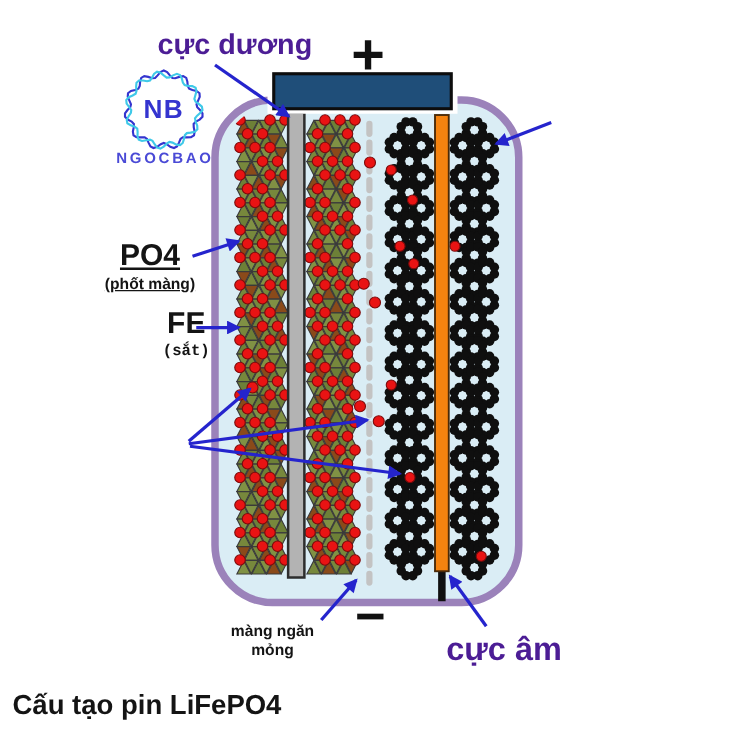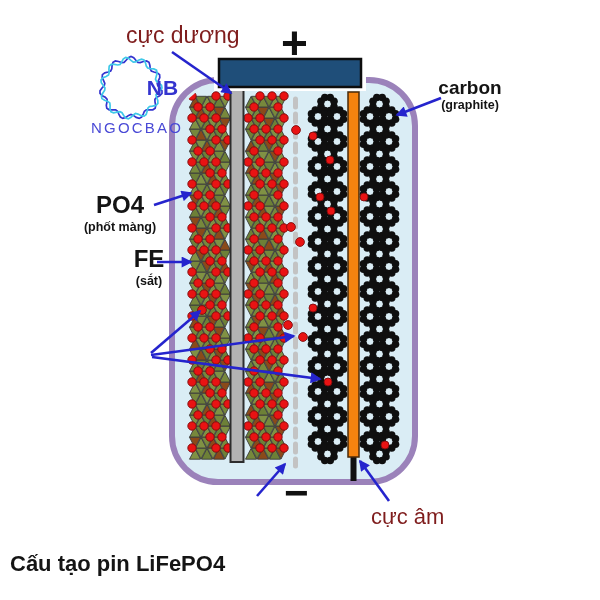--- a/index.html
+++ b/index.html
@@ -1,30 +1,30 @@
 <!DOCTYPE html>
 <html><head>
 <meta charset="utf-8">
 <style>
   html,body{margin:0;padding:0;background:#fff;}
   .stage{position:relative;width:600px;height:600px;background:#ffffff;
          font-family:"Liberation Sans",sans-serif;overflow:hidden;}
   svg{position:absolute;left:0;top:0;}
-  .lbl{position:absolute;font-weight:normal;color:#7f1d1d;white-space:nowrap;text-align:center;}
+  .lbl{position:absolute;font-weight:bold;color:#4c1d95;white-space:nowrap;text-align:center;}
   .stack{position:absolute;text-align:center;font-weight:bold;color:#141414;}
   .main24{font-size:24px;line-height:1.04;}
   .main19{font-size:19px;line-height:1.05;}
   .sub{font-size:12.5px;line-height:1.2;}
   .sign{position:absolute;font-weight:bold;color:#111;}
   .title{position:absolute;left:10px;top:551px;width:581px;text-align:left;
          font-weight:bold;font-size:22px;color:#141414;}
   .logo-nb{position:absolute;left:105px;top:76px;width:52px;text-align:center;
-           font-size:21px;font-weight:bold;letter-spacing:1px;padding-left:32px;}
-  .logo-brand{position:absolute;left:91px;top:119px;width:82px;text-align:left;
-              font-size:15px;font-weight:normal;letter-spacing:2.2px;}
+           font-size:21px;font-weight:bold;letter-spacing:1px;}
+  .logo-brand{position:absolute;left:91px;top:119px;width:82px;text-align:center;
+              font-size:12px;font-weight:bold;letter-spacing:2.2px;}
 </style>
 </head>
 <body>
 
 <div class="stage">
 
   <svg id="diagram" width="600" height="600" viewBox="0 0 600 600">
       <defs>
         <marker id="ah" viewBox="0 0 10 10" refX="8.5" refY="5" markerWidth="13" markerHeight="11" orient="auto" markerUnits="userSpaceOnUse">
           <path d="M0,0L10,5L0,10Z" fill="#2524cd"></path>
@@ -1339,33 +1339,33 @@
     </svg>
 
   <div class="logo-nb" style="color: rgb(52, 52, 207);">NB</div>
   <div class="logo-brand" style="color: rgb(74, 74, 214);">NGOCBAO</div>
 
   <div class="sign" style="left:281px;top:16px;font-size:46px;">+</div>
   <div class="sign" style="left:284px;top:469px;font-size:42px;">−</div>
 
   <div class="lbl" style="left:126px;top:22px;font-size:23px;">cực dương</div>
 
-  <div class="stack" style="left:426px;top:78px;width:88px;">
-    <div class="main19">carbon</div>
-    <div class="sub">(graphite)</div>
-  </div>
 
-  <div class="stack" style="left:76px;top:193px;width:88px;">
+  <div class="stack" style="left:76px;top:193px;width:88px;text-decoration:underline;">
     <div class="main24">PO4</div>
     <div class="sub" style="margin-top:2px;">(phốt màng)</div>
   </div>
 
   <div class="stack" style="left:105px;top:247px;width:88px;">
     <div class="main24">FE</div>
-    <div class="sub" style="margin-top:2px;">(sắt)</div>
+    <div class="sub" style="margin-top:2px;font-family:Liberation Mono, monospace;">(sắt)</div>
   </div>
 
 
+  <div class="stack" style="left:174px;top:498px;width:88px;">
+    <div class="sub">màng ngăn</div>
+    <div class="sub">mỏng</div>
+  </div>
 
-  <div class="lbl" style="left:371px;top:504px;font-size:22px;">cực âm</div>
+  <div class="lbl" style="left:357px;top:504px;font-size:26px;">cực âm</div>
 
   <div class="title">Cấu tạo pin LiFePO4</div>
 </div>
 
 </body></html>

